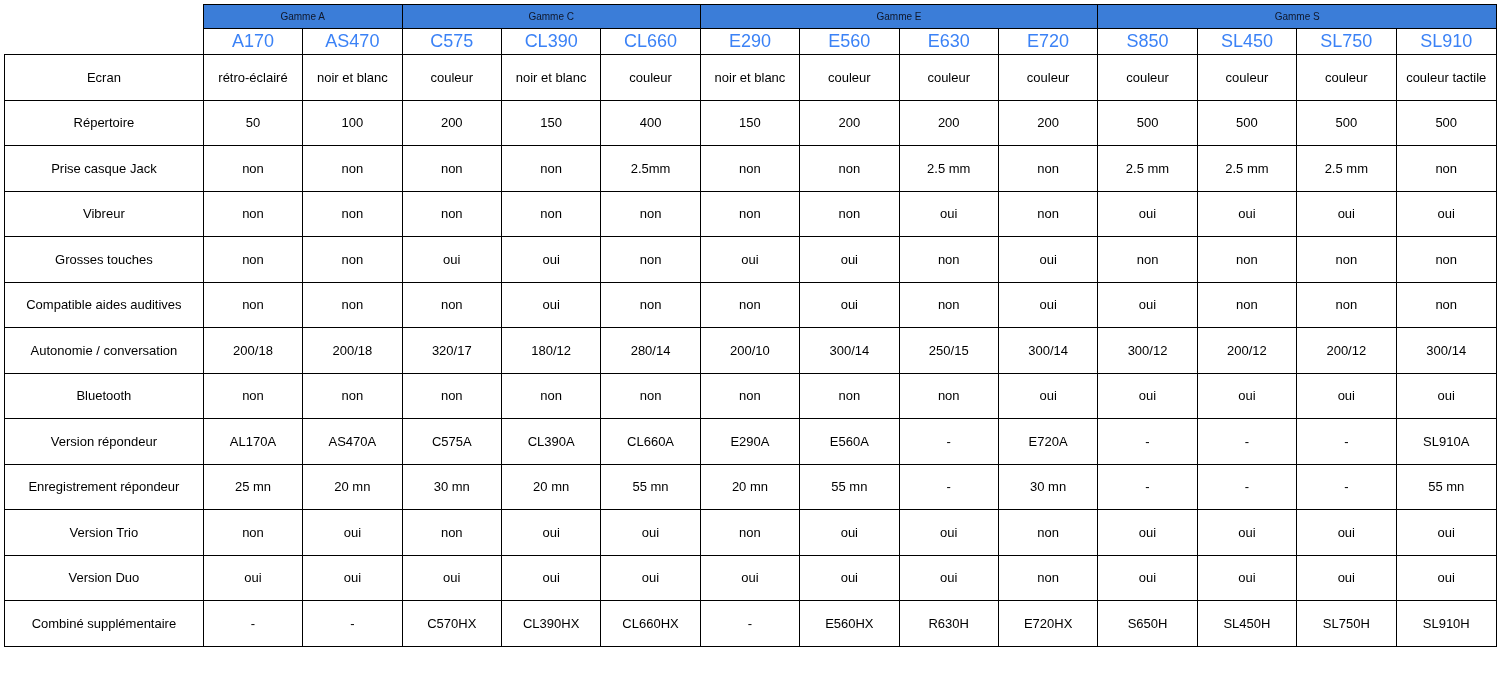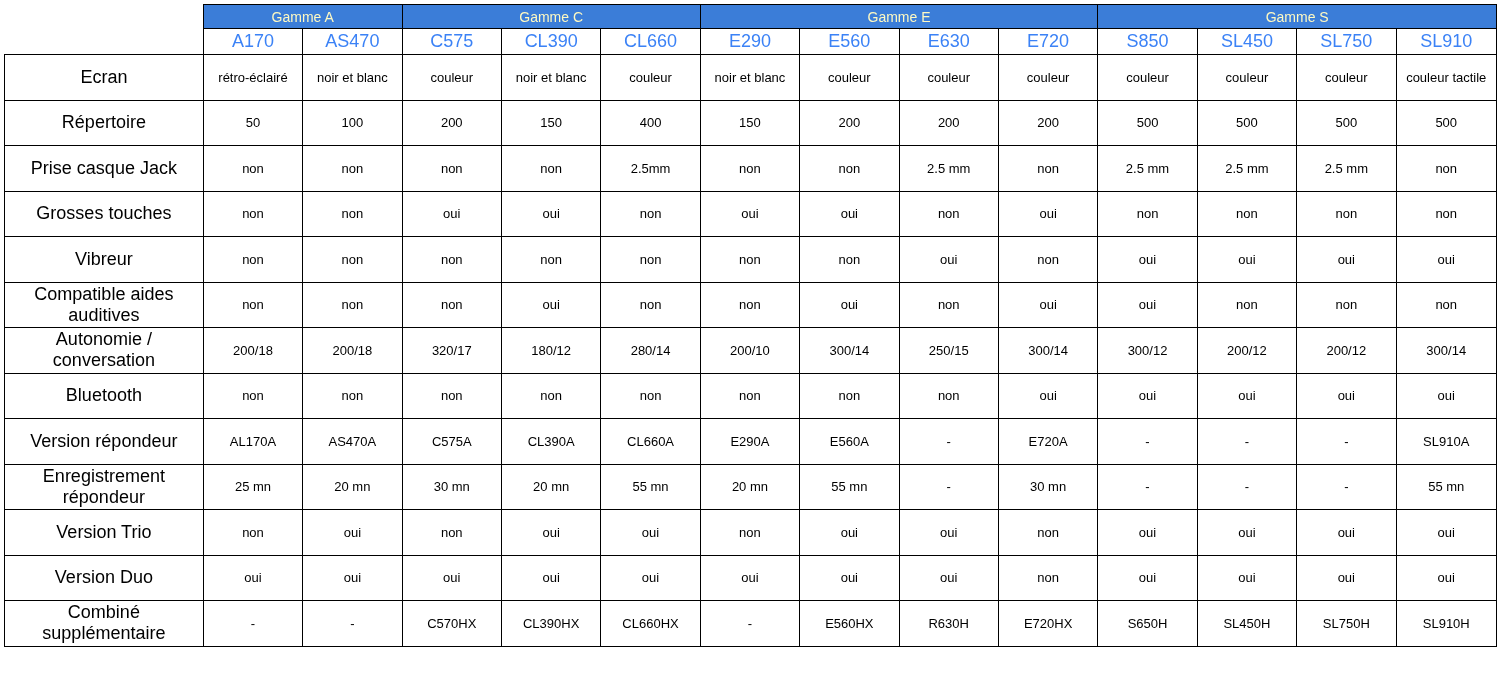--- a/index.html
+++ b/index.html
@@ -29,22 +29,22 @@
     color: #000000;
     background: #ffffff;
   }
   
   col.c-label { width: 198px; }
   col.c-model { width: 99px; }
   col.c-model-wide { width: 100px; }
 
   tr.group-row th {
     background: #3b7dd8;
-    color: #fef9c3;
-    font-size: 14px;
+    color: #0f172a;
+    font-size: 10px;
     height: 23px;
     border-color: #000000;
   }
   tr.group-row th.blank-cell {
     background: #ffffff;
     border-top: none;
     border-left: none;
     border-right: 1px solid #000000;
     border-bottom: none;
   }
@@ -55,21 +55,21 @@
   }
   tr.model-row td.blank-cell {
     border-top: none;
     border-left: none;
     border-bottom: none;
   }
   td.row-label {
     text-align: left;
     padding-left: 6px;
     color: #2f6fc7;
-    font-size: 18px;
+    font-size: 13px;
     border-left: none;
   }
   tbody tr td {
     height: 44.5px;
   }
   td.bold-val {
     font-weight: bold;
   }
 </style>
 </head>
@@ -160,50 +160,50 @@
         <td class="">non</td>
         <td class="">non</td>
         <td class="">2.5 mm</td>
         <td class="">non</td>
         <td class="">2.5 mm</td>
         <td class="">2.5 mm</td>
         <td class="">2.5 mm</td>
         <td class="">non</td>
       </tr>
       <tr>
+        <td class="row-label">Vibreur</td>
+        <td class="">non</td>
+        <td class="">non</td>
+        <td class="">non</td>
+        <td class="">non</td>
+        <td class="">non</td>
+        <td class="">non</td>
+        <td class="">non</td>
+        <td class="bold-val">oui</td>
+        <td class="">non</td>
+        <td class="bold-val">oui</td>
+        <td class="bold-val">oui</td>
+        <td class="bold-val">oui</td>
+        <td class="bold-val">oui</td>
+      </tr>
+      <tr>
         <td class="row-label">Grosses touches</td>
         <td class="">non</td>
         <td class="">non</td>
         <td class="bold-val">oui</td>
         <td class="bold-val">oui</td>
         <td class="">non</td>
         <td class="bold-val">oui</td>
         <td class="bold-val">oui</td>
         <td class="">non</td>
         <td class="bold-val">oui</td>
         <td class="">non</td>
         <td class="">non</td>
         <td class="">non</td>
         <td class="">non</td>
-      </tr>
-      <tr>
-        <td class="row-label">Vibreur</td>
-        <td class="">non</td>
-        <td class="">non</td>
-        <td class="">non</td>
-        <td class="">non</td>
-        <td class="">non</td>
-        <td class="">non</td>
-        <td class="">non</td>
-        <td class="bold-val">oui</td>
-        <td class="">non</td>
-        <td class="bold-val">oui</td>
-        <td class="bold-val">oui</td>
-        <td class="bold-val">oui</td>
-        <td class="bold-val">oui</td>
       </tr>
       <tr>
         <td class="row-label">Compatible aides auditives</td>
         <td class="">non</td>
         <td class="">non</td>
         <td class="">non</td>
         <td class="bold-val">oui</td>
         <td class="">non</td>
         <td class="">non</td>
         <td class="bold-val">oui</td>

